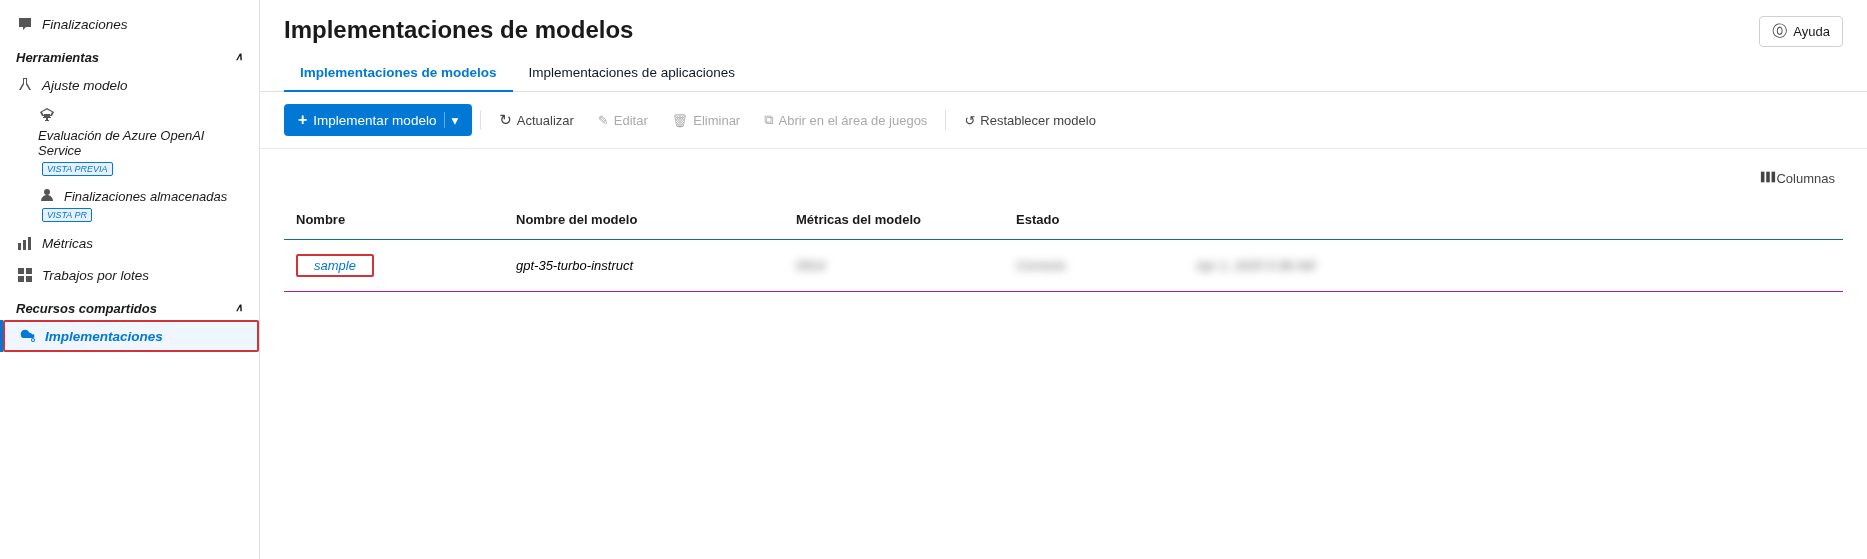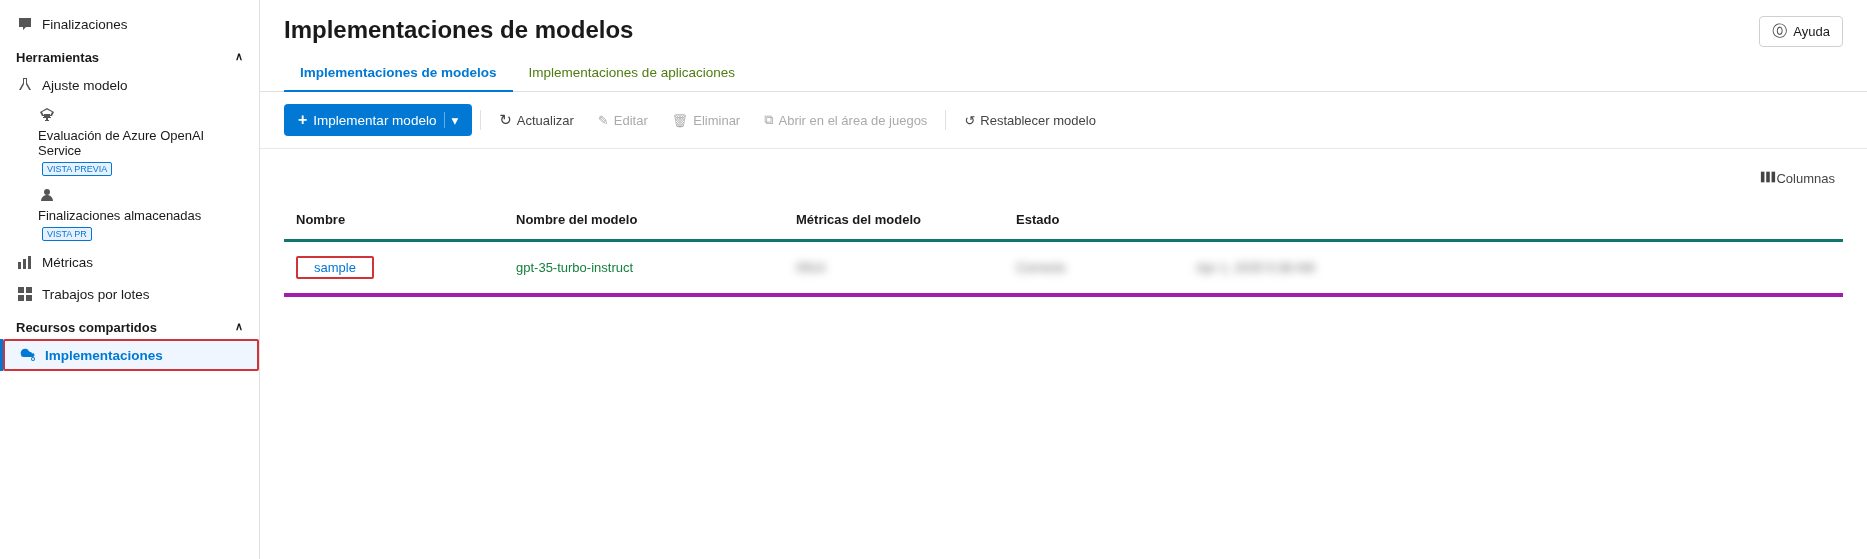--- a/index.html
+++ b/index.html
@@ -8,20 +8,21 @@
     
     .sidebar {
       width: 260px;
       min-width: 260px;
       background: #fff;
       border-right: 1px solid #e0e0e0;
       display: flex;
       flex-direction: column;
       overflow-y: auto;
       padding: 8px 0;
+      font-style: italic;
     }
 
     .sidebar-item {
       display: flex;
       align-items: center;
       padding: 7px 16px;
       cursor: pointer;
       color: #1a1a1a;
       font-size: 13.5px;
       gap: 8px;
@@ -62,28 +63,27 @@
       display: flex;
       align-items: center;
       justify-content: center;
       flex-shrink: 0;
       color: #555;
     }
     .sidebar-item.active .sidebar-icon { color: #0078d4; }
 
     .sidebar-subitem {
       display: flex;
-      align-items: flex-start;
+      align-items: flex-end;
       padding: 5px 16px 5px 38px;
       cursor: pointer;
       color: #1a1a1a;
       font-size: 13px;
       gap: 4px;
       flex-wrap: wrap;
-      flex-direction: column;
     }
 
     .selected-box {
       border: 2px solid #d13438;
       border-radius: 2px;
       position: absolute;
       top: 0; left: 0; right: 0; bottom: 0;
       pointer-events: none;
     }
 
@@ -126,21 +126,21 @@
       display: flex;
       padding: 0 24px;
       border-bottom: 1px solid #e0e0e0;
       margin-top: 8px;
     }
 
     .tab {
       padding: 10px 16px;
       cursor: pointer;
       font-size: 13.5px;
-      color: #4d7c0f;
+      color: #0f172a;
       border-bottom: 2px solid transparent;
       margin-bottom: -1px;
     }
     .tab.active {
       color: #0078d4;
       border-bottom: 2px solid #0078d4;
       font-weight: 600;
     }
 
     .toolbar {
@@ -219,47 +219,48 @@
       border-radius: 4px;
     }
 
     .table-container {
       width: 100%;
     }
 
     .table-header {
       display: grid;
       grid-template-columns: 220px 280px 220px 180px 1fr;
-      border-bottom: 3px solid #0f766e;
+      border-bottom: 1px solid #0f766e;
       padding: 6px 0;
     }
 
     .th {
       font-size: 13px;
       font-weight: 600;
       color: #1a1a1a;
       padding: 6px 12px;
     }
 
     .table-row-wrapper {
       display: grid;
       grid-template-columns: 220px 280px 220px 180px 1fr;
       padding: 6px 0;
-      border-bottom: 4px solid #a21caf;
-      align-items: center;
+      border-bottom: 1px solid #a21caf;
+      align-items: center;
+      font-style: italic;
     }
 
     .td {
       padding: 8px 12px;
       font-size: 13px;
       color: #1a1a1a;
     }
 
     .td.link {
-      color: #15803d;
+      color: #000000;
       cursor: pointer;
     }
 
     .td-name {
       position: relative;
     }
 
     .name-cell-box {
       border: 2px solid #d13438;
       display: inline-block;

